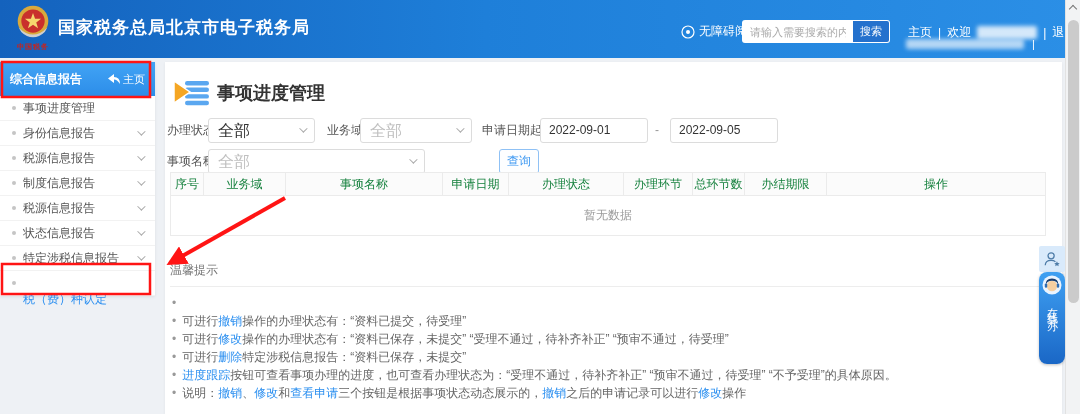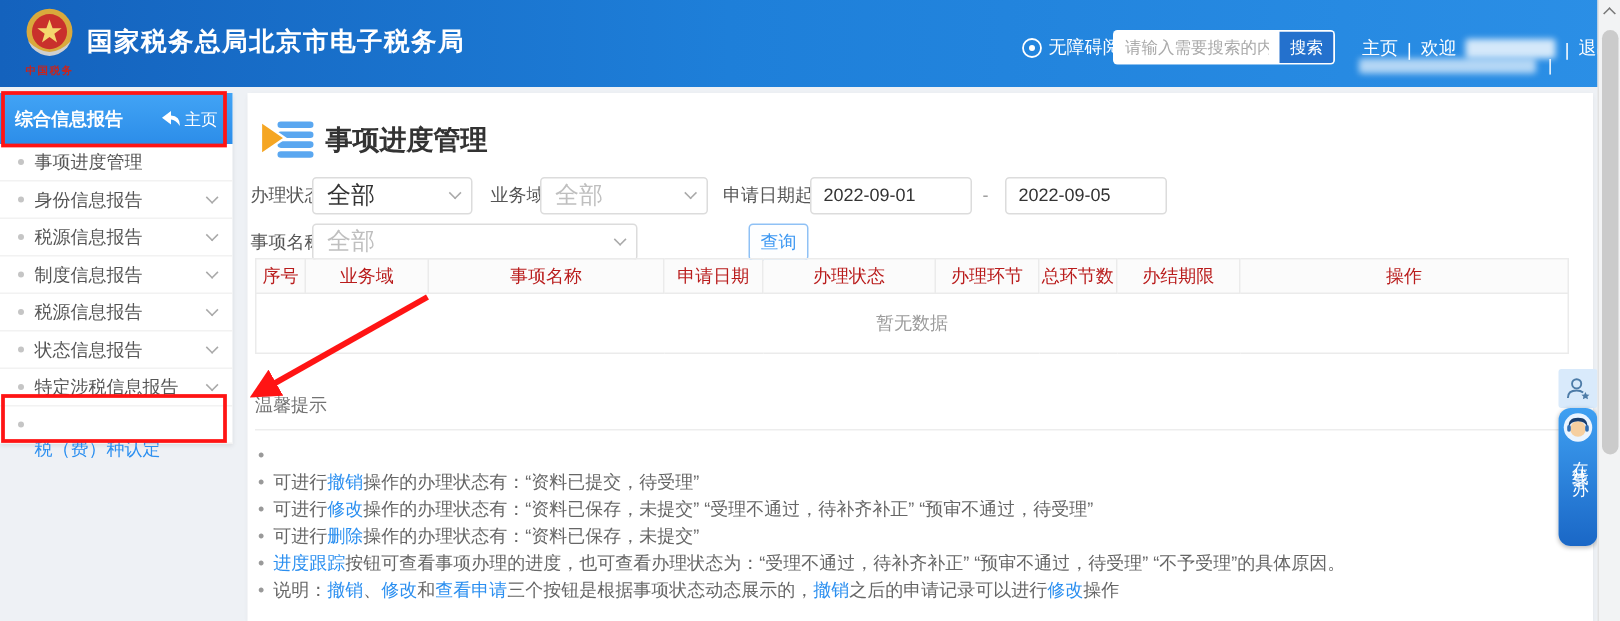--- a/index.html
+++ b/index.html
@@ -46,21 +46,21 @@
   .flabel{ position:absolute; color:#555; font-size:12px; line-height:25px; }
   .dd{ position:absolute; height:25px; border:1px solid #dcdcdc; border-radius:3px; background:#fff; line-height:23px; padding:0 20px 0 9px; font-size:16px; cursor:pointer; }
   .dd .val{ color:#333; }
   .dd.muted .val{ color:#bfbfbf; }
   .dd .chev{ position:absolute; right:9px; top:8px; }
   .datebox{ position:absolute; height:25px; border:1px solid #dcdcdc; border-radius:3px; background:#fff; line-height:23px; padding-left:8px; font-size:12px; color:#333; cursor:text; }
   .dash{ position:absolute; color:#999; line-height:25px; }
   .query-btn{ position:absolute; width:40px; height:25px; border:1px solid #8fc1f5; color:#3b97f2; background:#fdfeff; border-radius:3px; font-size:12px; cursor:pointer; }
 
   .result-table{ position:absolute; left:5px; top:110px; width:876px; border-collapse:collapse; table-layout:fixed; }
-  .result-table th{ height:23px; background:#fbfbfb; border:1px solid #ebebeb; font-weight:400; font-size:12px; color:#b91c1c; }
+  .result-table th{ height:23px; background:#fbfbfb; border:1px solid #ebebeb; font-weight:400; font-size:12px; color:#15803d; }
   .result-table td.empty{ height:40px; border:1px solid #ebebeb; border-top:none; text-align:center; color:#9b9b9b; font-size:12px; }
   .c0{width:33px}.c1{width:82px}.c2{width:157px}.c3{width:66px}.c4{width:115px}.c5{width:69px}.c6{width:52px}.c7{width:82px}
 
   .tips{ position:absolute; left:5px; top:200px; width:876px; }
   .tips-title{ color:#737373; font-size:12px; font-weight:normal; }
   .tips-hr{ border:0; border-top:1px solid #ededed; margin:7px 0 9px; }
   .tip-line{ display:flex; font-size:12px; color:#666; line-height:14px; margin-bottom:4px; }
   .tip-line .b{ color:#999; margin:0 6px 0 2px; flex:none; }
   .tip-link{ color:#2b8ff0; }
 
@@ -236,21 +236,21 @@
         <div class="tip-line">
           <span class="b">•</span>
           <span><span>可进行</span><span class="tip-link">撤销</span><span>操作的办理状态有：“资料已提交，待受理”</span></span>
         </div>
         <div class="tip-line">
           <span class="b">•</span>
           <span><span>可进行</span><span class="tip-link">修改</span><span>操作的办理状态有：“资料已保存，未提交” “受理不通过，待补齐补正” “预审不通过，待受理”</span></span>
         </div>
         <div class="tip-line">
           <span class="b">•</span>
-          <span><span>可进行</span><span class="tip-link">删除</span><span>操作的办理状态有：“资料已保存，未提交”</span></span>
+          <span><span>可进行</span><span class="tip-link">删除</span><span>特定涉税信息报告：“资料已保存，未提交”</span></span>
         </div>
         <div class="tip-line">
           <span class="b">•</span>
           <span><span class="tip-link">进度跟踪</span><span>按钮可查看事项办理的进度，也可查看办理状态为：“受理不通过，待补齐补正” “预审不通过，待受理” “不予受理”的具体原因。</span></span>
         </div>
         <div class="tip-line">
           <span class="b">•</span>
           <span><span>说明：</span><span class="tip-link">撤销</span><span>、</span><span class="tip-link">修改</span><span>和</span><span class="tip-link">查看申请</span><span>三个按钮是根据事项状态动态展示的，</span><span class="tip-link">撤销</span><span>之后的申请记录可以进行</span><span class="tip-link">修改</span><span>操作</span></span>
         </div>
       </div>

